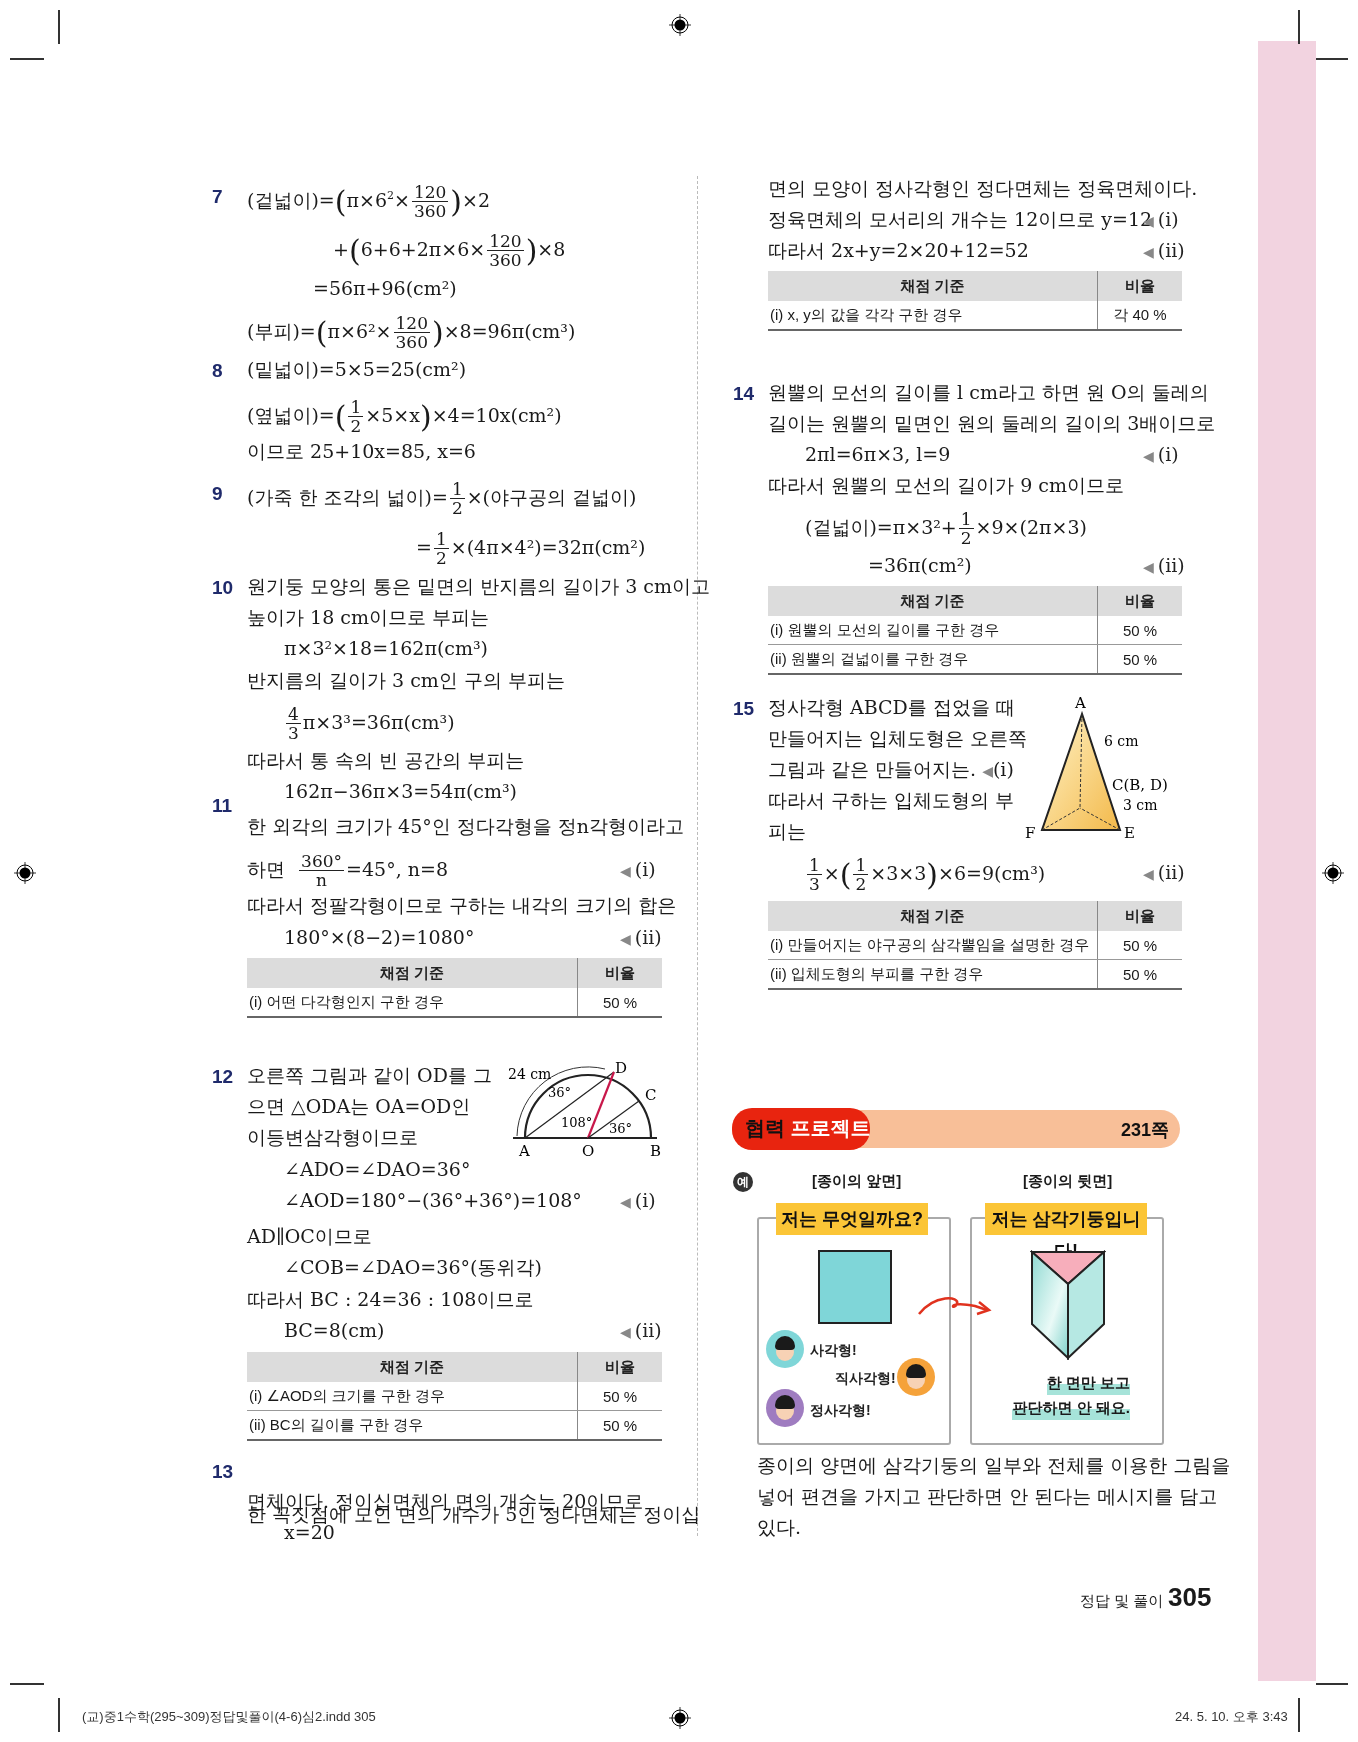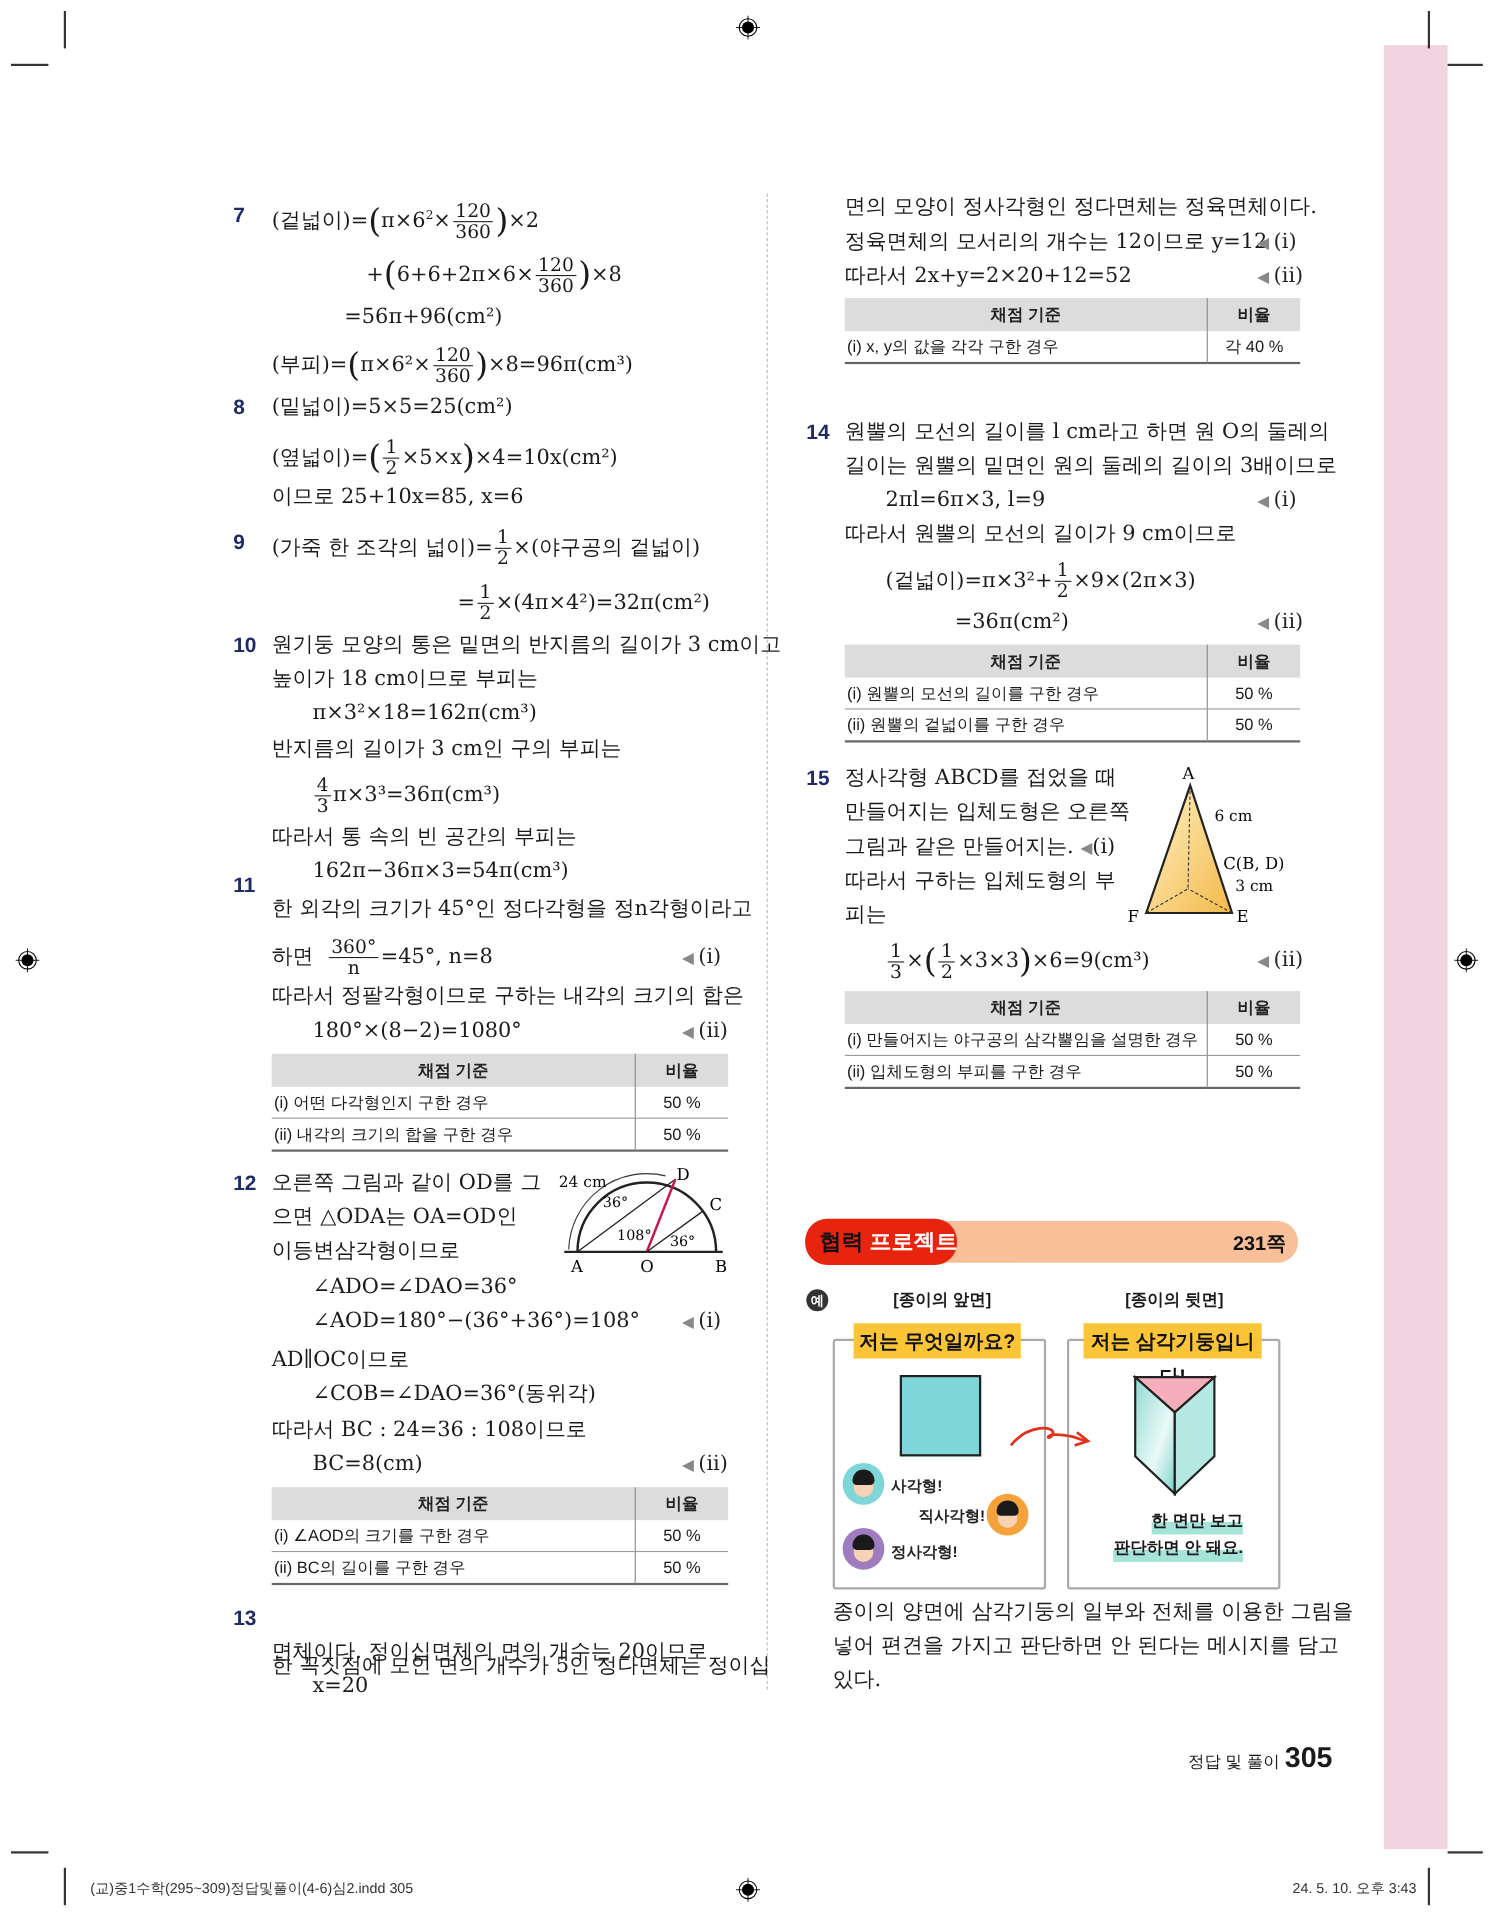--- a/index.html
+++ b/index.html
@@ -125,24 +125,20 @@
 <table class="crit" style="left:247px;top:958px;width:415px;">
   <tbody>
       <tr>
         <th>채점 기준</th>
         <th style="width:82px">비율</th>
       </tr>
   <tr>
         <td>(i) 어떤 다각형인지 구한 경우</td>
         <td>50 %</td>
       </tr>
-  <tr>
-        <td>(ii) 내각의 크기의 합을 구한 경우</td>
-        <td>50 %</td>
-      </tr>
 </tbody>
   </table>
 
 <div class="abs num" style="left:212px;top:1066px;">12</div>
 <div class="line" style="left:247px;top:1063px;">오른쪽 그림과 같이 OD를 그</div>
 <div class="line" style="left:247px;top:1094px;">으면 △ODA는 OA=OD인</div>
 <div class="line" style="left:247px;top:1125px;">이등변삼각형이므로</div>
 <div class="line" style="left:284px;top:1157px;">∠ADO=∠DAO=36°</div>
 <div class="line" style="left:284px;top:1188px;">∠AOD=180°−(36°+36°)=108°</div>
 <div class="mark" style="left:620px;top:1188px;"><span class="tri">◀</span><span>(i)</span></div>

